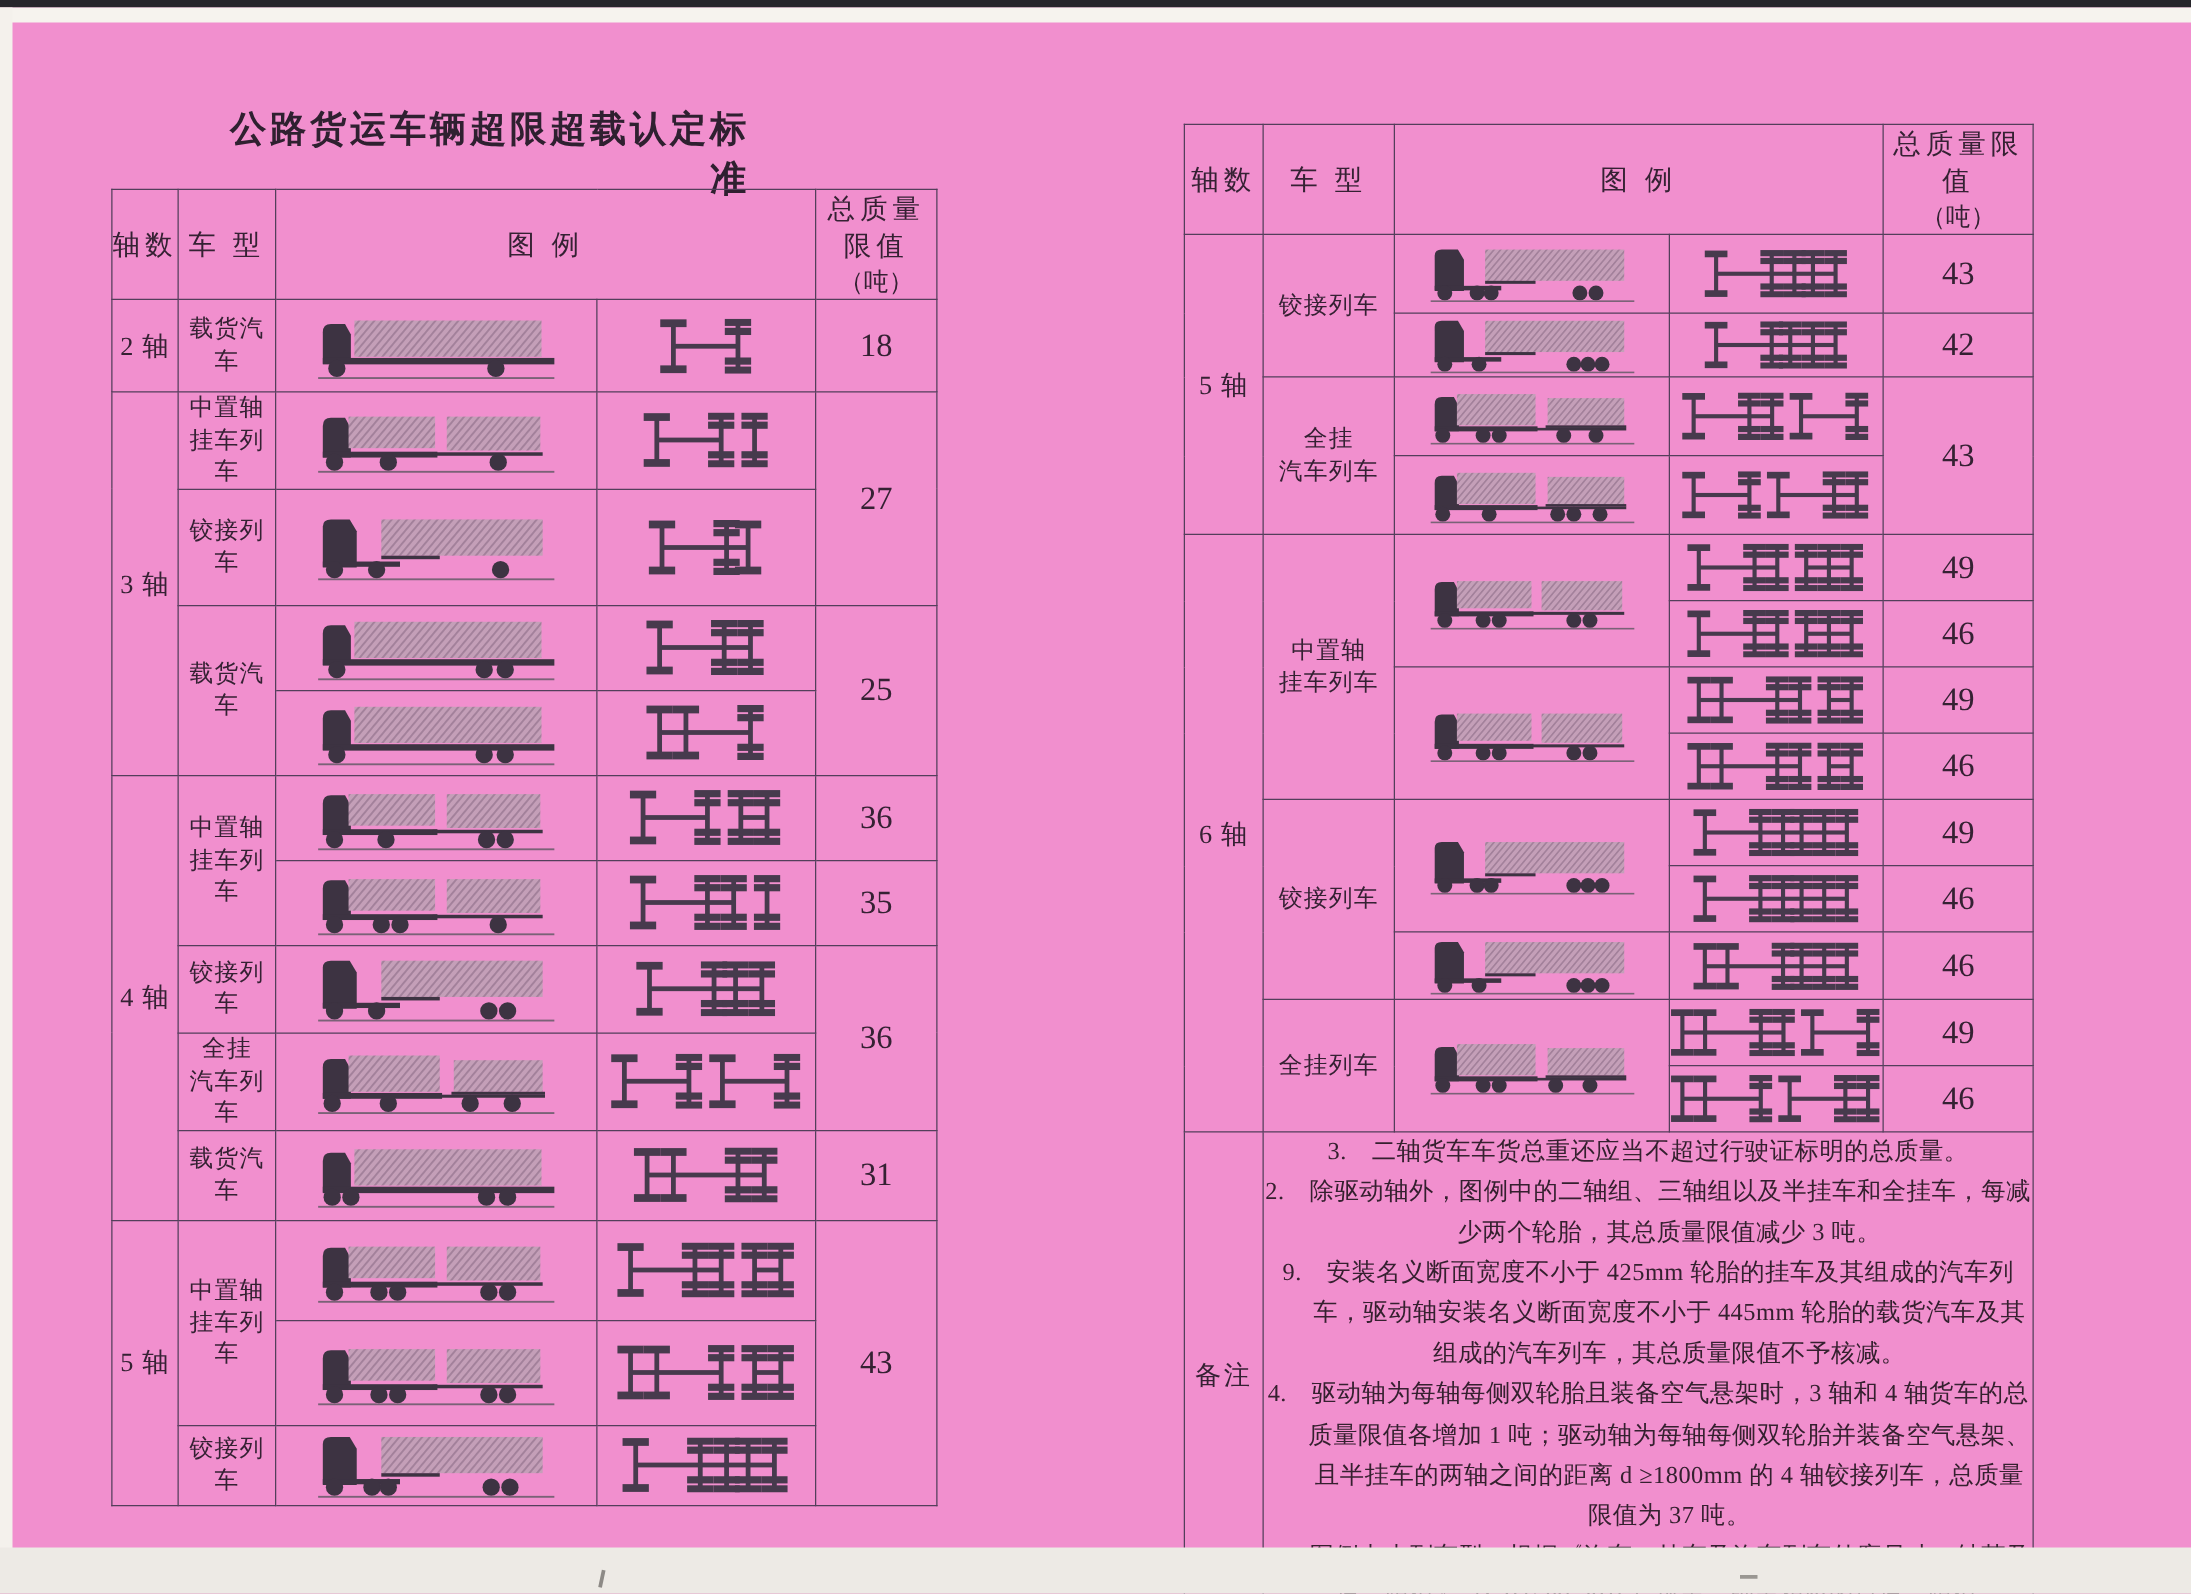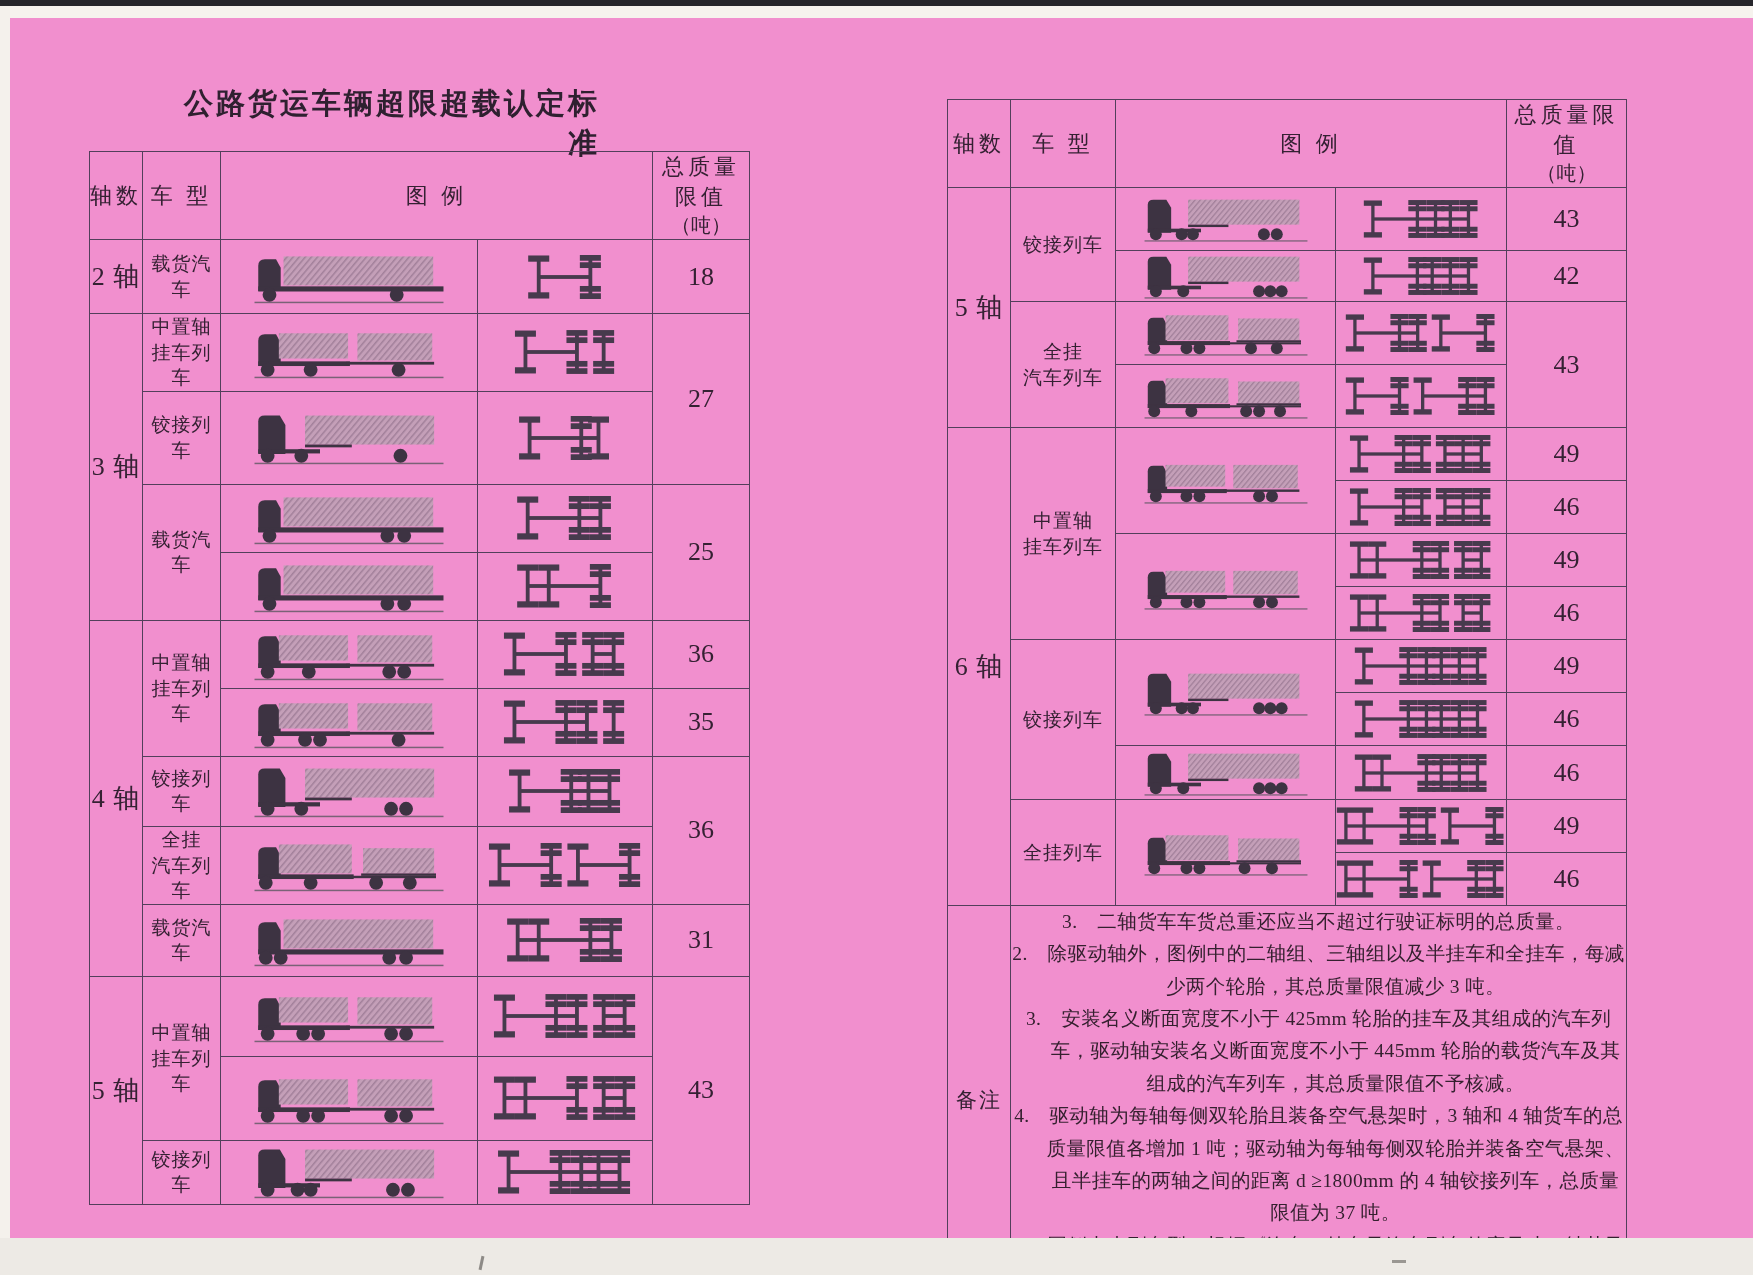--- a/index.html
+++ b/index.html
@@ -21,21 +21,21 @@
     font-size:29px;font-weight:bold;letter-spacing:3px;color:#2f2030;text-align:right;
   }
 
   table.std{border-collapse:collapse;table-layout:fixed;position:absolute;background:transparent;}
   table.std td{
     border:1.6px solid #533f5b;padding:0;text-align:center;vertical-align:middle;
     color:#352133;overflow:hidden;
   }
   td.hd{font-size:22px;font-weight:normal;letter-spacing:4px;}
   td.hd .unit{letter-spacing:0;font-size:20px;}
-  td.ax{font-size:26px;letter-spacing:1px;}
+  td.ax{font-size:21px;letter-spacing:1px;}
   td.vt{font-size:19px;line-height:1.35;white-space:pre-line;letter-spacing:1px;}
   td.val{font-size:26px;}
   td.vehcell svg{display:block;margin:0 auto;}
   td.axlecell svg{display:block;margin:0 auto;}
 
   .lt{left:89px;top:151px;}
   .rt{left:947px;top:99px;}
   .lt td.vehcell svg{width:244px;height:58px;}
   .rt td.vehcell svg{width:198px;height:50px;}
 
@@ -1318,21 +1318,21 @@
               <rect x="181" y="40" width="22" height="6" fill="#473a4d"></rect>
             </svg>
           </td>
           <td class="val">46</td>
         </tr>
         <tr style="height:279px">
           <td class="noteslbl">备注</td>
           <td class="notescell" colspan="4">
             <div class="note-item">3.　二轴货车车货总重还应当不超过行驶证标明的总质量。</div>
             <div class="note-item">2.　除驱动轴外，图例中的二轴组、三轴组以及半挂车和全挂车，每减少两个轮胎，其总质量限值减少 3 吨。</div>
-            <div class="note-item">3.　安装名义断面宽度不小于 425mm 轮胎的挂车及其组成的汽车列车，驱动轴安装名义断面宽度不小于 445mm 轮胎的载货汽车及其组成的汽车列车，其总质量限值不予核减。</div>
+            <div class="note-item">9.　安装名义断面宽度不小于 425mm 轮胎的挂车及其组成的汽车列车，驱动轴安装名义断面宽度不小于 445mm 轮胎的载货汽车及其组成的汽车列车，其总质量限值不予核减。</div>
             <div class="note-item">4.　驱动轴为每轴每侧双轮胎且装备空气悬架时，3 轴和 4 轴货车的总质量限值各增加 1 吨；驱动轴为每轴每侧双轮胎并装备空气悬架、且半挂车的两轴之间的距离 d ≥1800mm 的 4 轴铰接列车，总质量限值为 37 吨。</div>
             <div class="note-item">5.　图例中未列车型，根据《汽车、挂车及汽车列车外廓尺寸、轴荷及质量限值》（GB1589-2016）规定，确定相应的总质量限值。</div>
           </td>
         </tr>
       </tbody>
     </table>
 </div>
 
 <div class="edge-top"></div>
 <div class="edge-white-top"></div>

